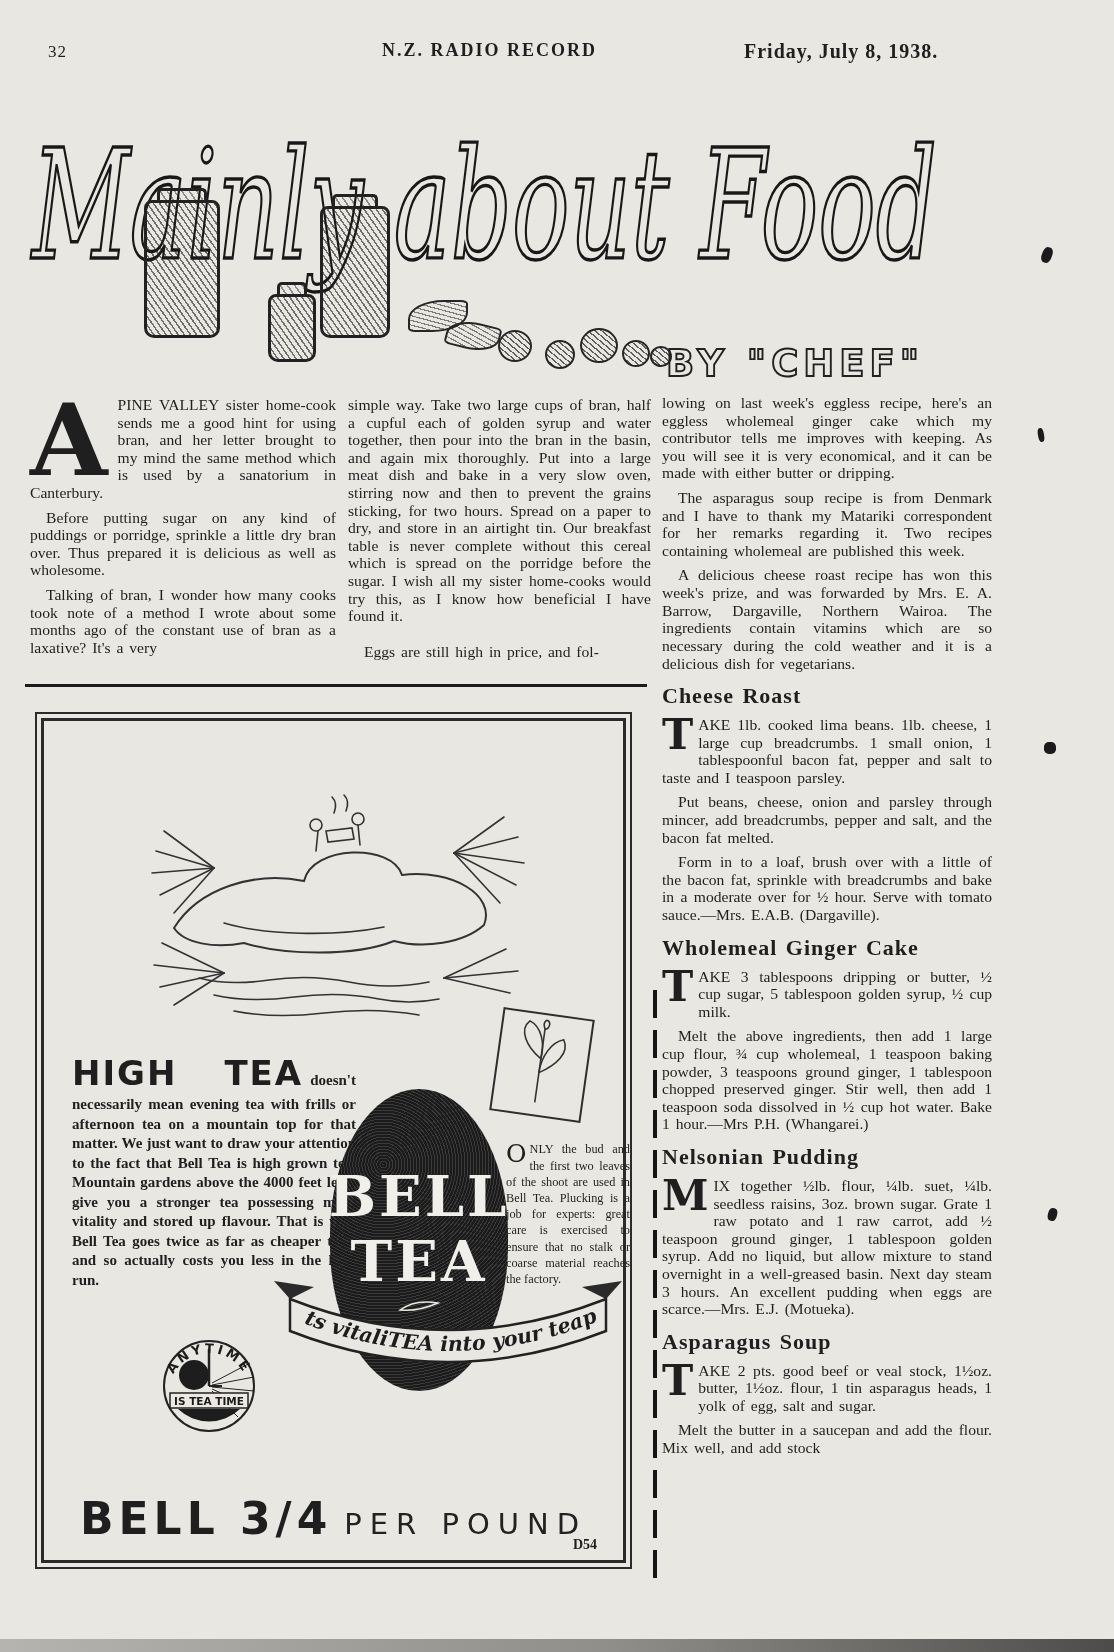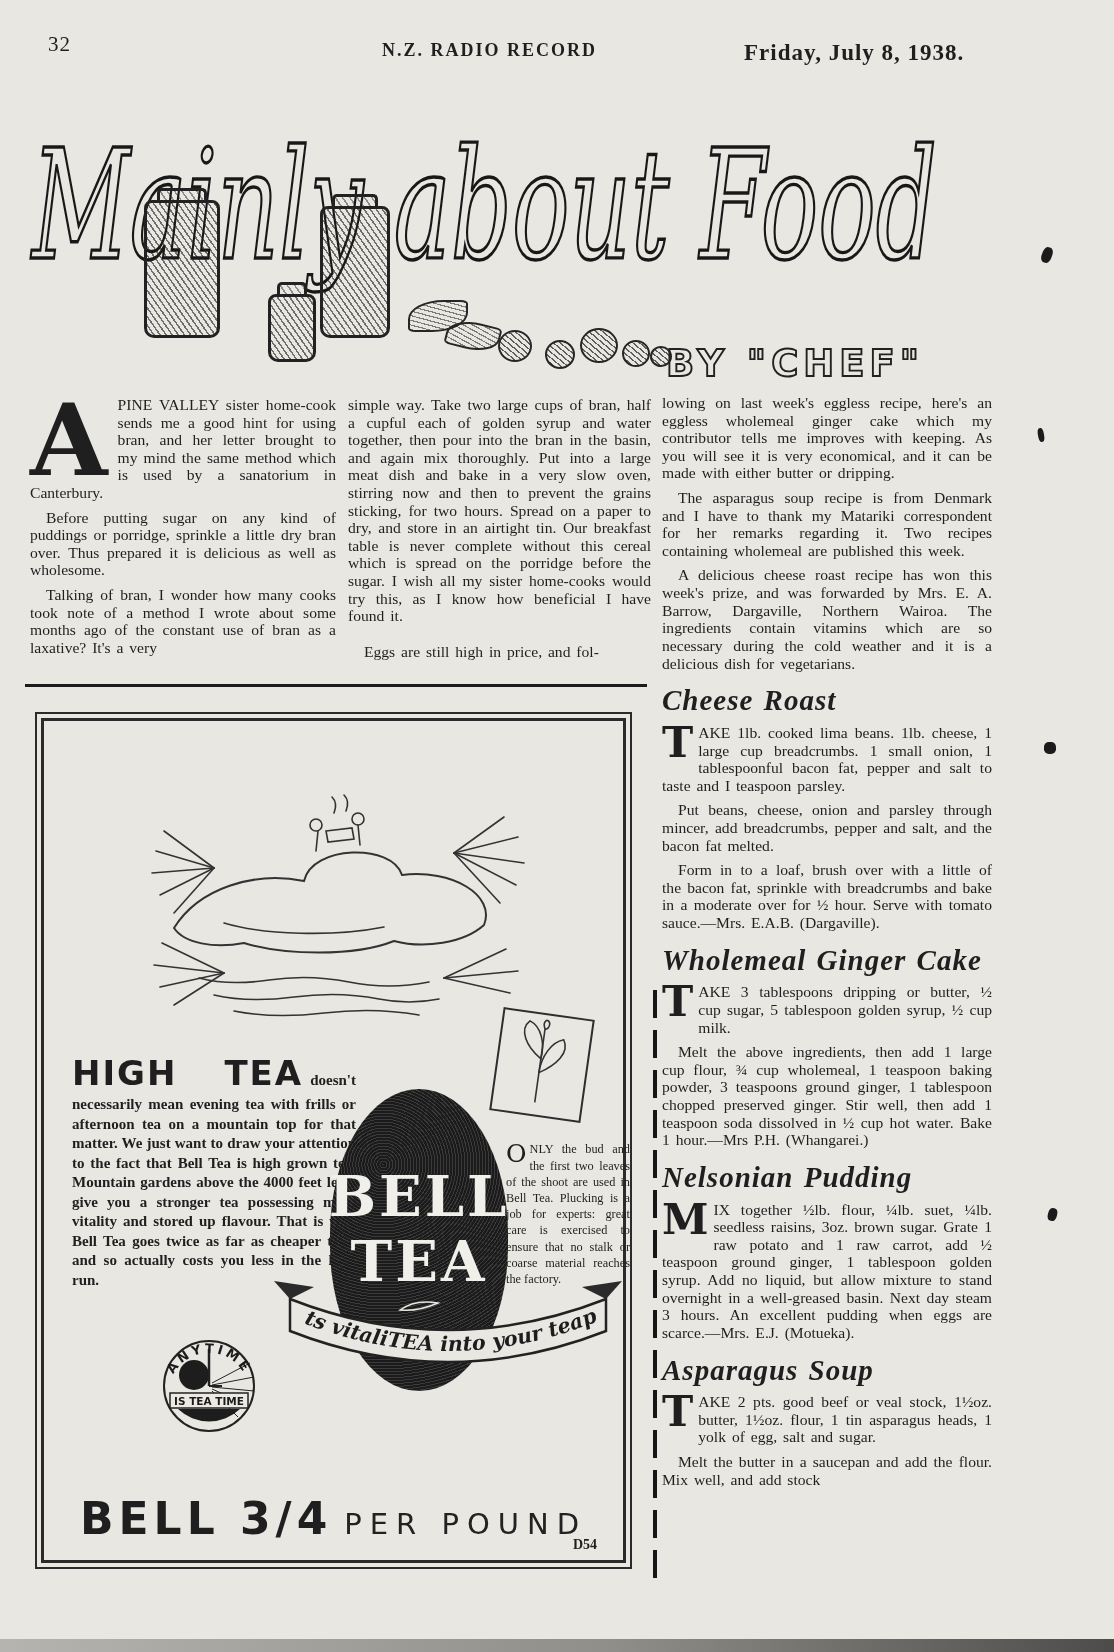--- a/index.html
+++ b/index.html
@@ -1,21 +1,21 @@
 <!DOCTYPE html>
 <html><head>
 <meta charset="utf-8">
 <style>
   html,body{margin:0;padding:0;}
   body{width:1114px;height:1652px;position:relative;background:#e9e7e2;overflow:hidden;
        font-family:"Liberation Serif",serif;color:#1f1f1f;}
   
-  .pageno{position:absolute;left:48px;top:32px;font-size:21px;letter-spacing:1px;}
+  .pageno{position:absolute;left:48px;top:42px;font-size:17px;letter-spacing:1px;}
   .masthead{position:absolute;left:382px;top:40px;font-size:18px;font-weight:bold;letter-spacing:2px;}
-  .dateline{position:absolute;left:744px;top:40px;font-size:23px;font-weight:bold;letter-spacing:1px;}
+  .dateline{position:absolute;left:744px;top:40px;font-size:20px;font-weight:bold;letter-spacing:1px;}
   
   .headline{position:absolute;left:22px;top:86px;overflow:visible;}
   .byline{position:absolute;left:660px;top:334px;overflow:visible;}
   
   .tin,.jar{position:absolute;border:3px solid #222;border-radius:8px 8px 10px 10px;
        background:repeating-linear-gradient(55deg,rgba(30,30,30,.6) 0 1.5px,transparent 1.5px 5px);}
   .tin::before,.jar::before{content:"";position:absolute;left:14%;right:14%;top:-15px;height:12px;
        border:3px solid #222;border-bottom:none;border-radius:5px 5px 0 0;
        background:repeating-linear-gradient(55deg,rgba(30,30,30,.45) 0 1.5px,transparent 1.5px 6px);}
   .fruit{position:absolute;border:2px solid #262626;border-radius:50%;
@@ -23,21 +23,21 @@
   .leafblob{position:absolute;border:2px solid #262626;border-radius:60% 12% 60% 12%;
        background:repeating-linear-gradient(15deg,rgba(35,35,35,.55) 0 1.2px,transparent 1.2px 4.5px);}
   
   .col{position:absolute;font-size:15.6px;line-height:1.13;text-align:justify;word-spacing:2px;}
   .col p{margin:0 0 7px;}
   .indent{text-indent:16px;}
   .dropcapA{float:left;font-family:"DejaVu Serif",serif;font-weight:bold;font-size:100px;
        line-height:.78;padding:5px 10px 0 0;}
   .dc2{float:left;font-family:"DejaVu Serif",serif;font-weight:bold;font-size:42px;
        line-height:.8;padding:2px 5px 0 0;}
-  .recipe-h{font-style:italic;font-weight:bold;font-size:29px;letter-spacing:1px;margin:12px 0 7px;}
+  .recipe-h{font-weight:bold;font-size:22px;letter-spacing:1px;margin:12px 0 7px;}
   .divider{position:absolute;left:25px;top:684px;width:622px;height:3px;background:#1c1c1c;}
   
   .ad{position:absolute;left:35px;top:712px;width:593px;height:853px;border:2px solid #2b2b2b;}
   .ad-inner{position:absolute;left:4px;top:4px;right:4px;bottom:4px;border:3px solid #2b2b2b;}
   .mount{position:absolute;left:60px;top:52px;}
   .high{position:absolute;left:28px;top:315px;width:284px;font-weight:bold;font-size:15px;
         line-height:1.3;text-align:justify;}
   .ht-label{font-family:"DejaVu Sans",sans-serif;font-weight:900;font-size:34px;
         letter-spacing:2px;padding-right:7px;}
   .bell-oval{position:absolute;left:286px;top:368px;width:178px;height:302px;border-radius:50%/48%;

